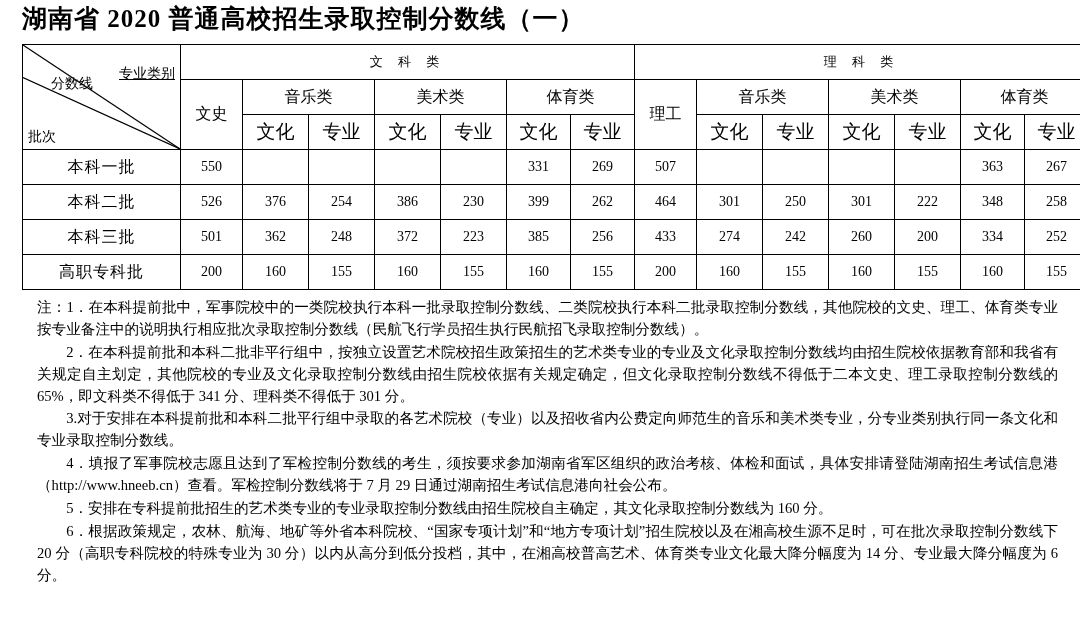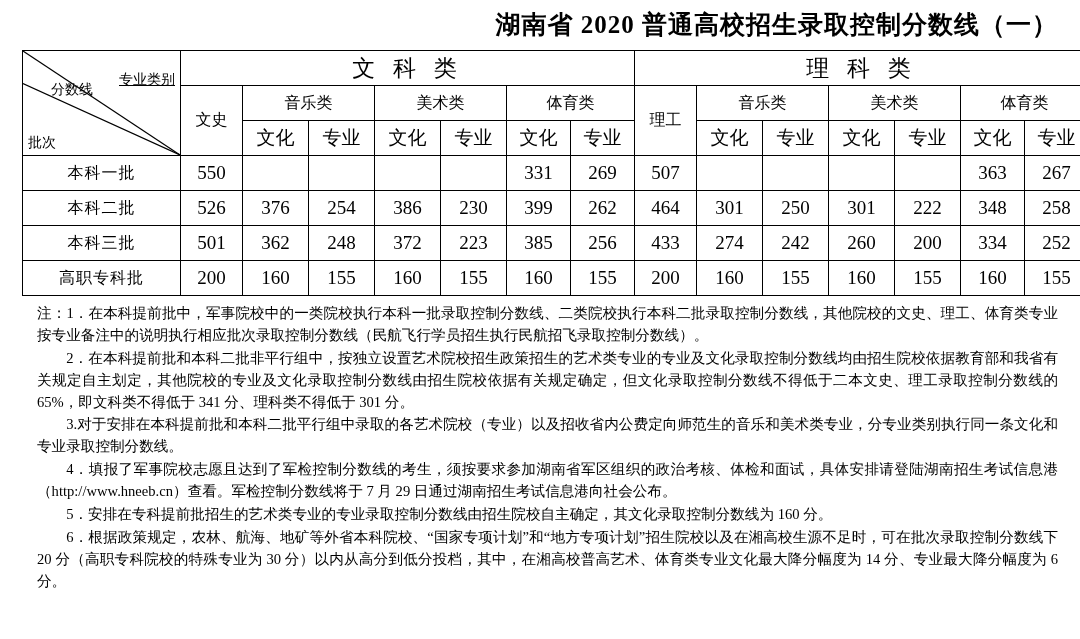--- a/index.html
+++ b/index.html
@@ -15,61 +15,61 @@
     overflow: hidden;
   }
   .page {
     width: 1080px;
     height: 639px;
     position: relative;
     box-sizing: border-box;
     padding: 0 22px;
   }
   .title {
-    text-align: right;
+    text-align: left;
     font-size: 25px;
     font-weight: bold;
     letter-spacing: 1px;
-    padding-top: 8px;
+    padding-top: 2px;
     padding-bottom: 9px;
     font-family: "Liberation Serif", "DejaVu Serif", serif;
   }
   table.score {
     border-collapse: collapse;
     width: 1036px;
     table-layout: fixed;
     font-size: 15px;
   }
   table.score td, table.score th {
     border: 1px solid #000000;
     text-align: center;
     vertical-align: middle;
     font-weight: normal;
     padding: 0;
     height: 34px;
   }
   .grp-head {
-    font-size: 23px;
+    font-size: 13px;
     letter-spacing: 6px;
     height: 32px;
   }
   .sub-head {
     font-size: 16px;
     height: 34px;
   }
   .sub-head2 {
     font-size: 19px;
     height: 30px;
   }
   .rowlabel {
     font-size: 16px;
     letter-spacing: 1px;
   }
   .val {
-    font-size: 19px;
+    font-size: 14px;
   }
   
   .corner {
     position: relative;
     height: 96px;
     padding: 0;
     overflow: hidden;
   }
   .corner .lbl {
     position: absolute;

